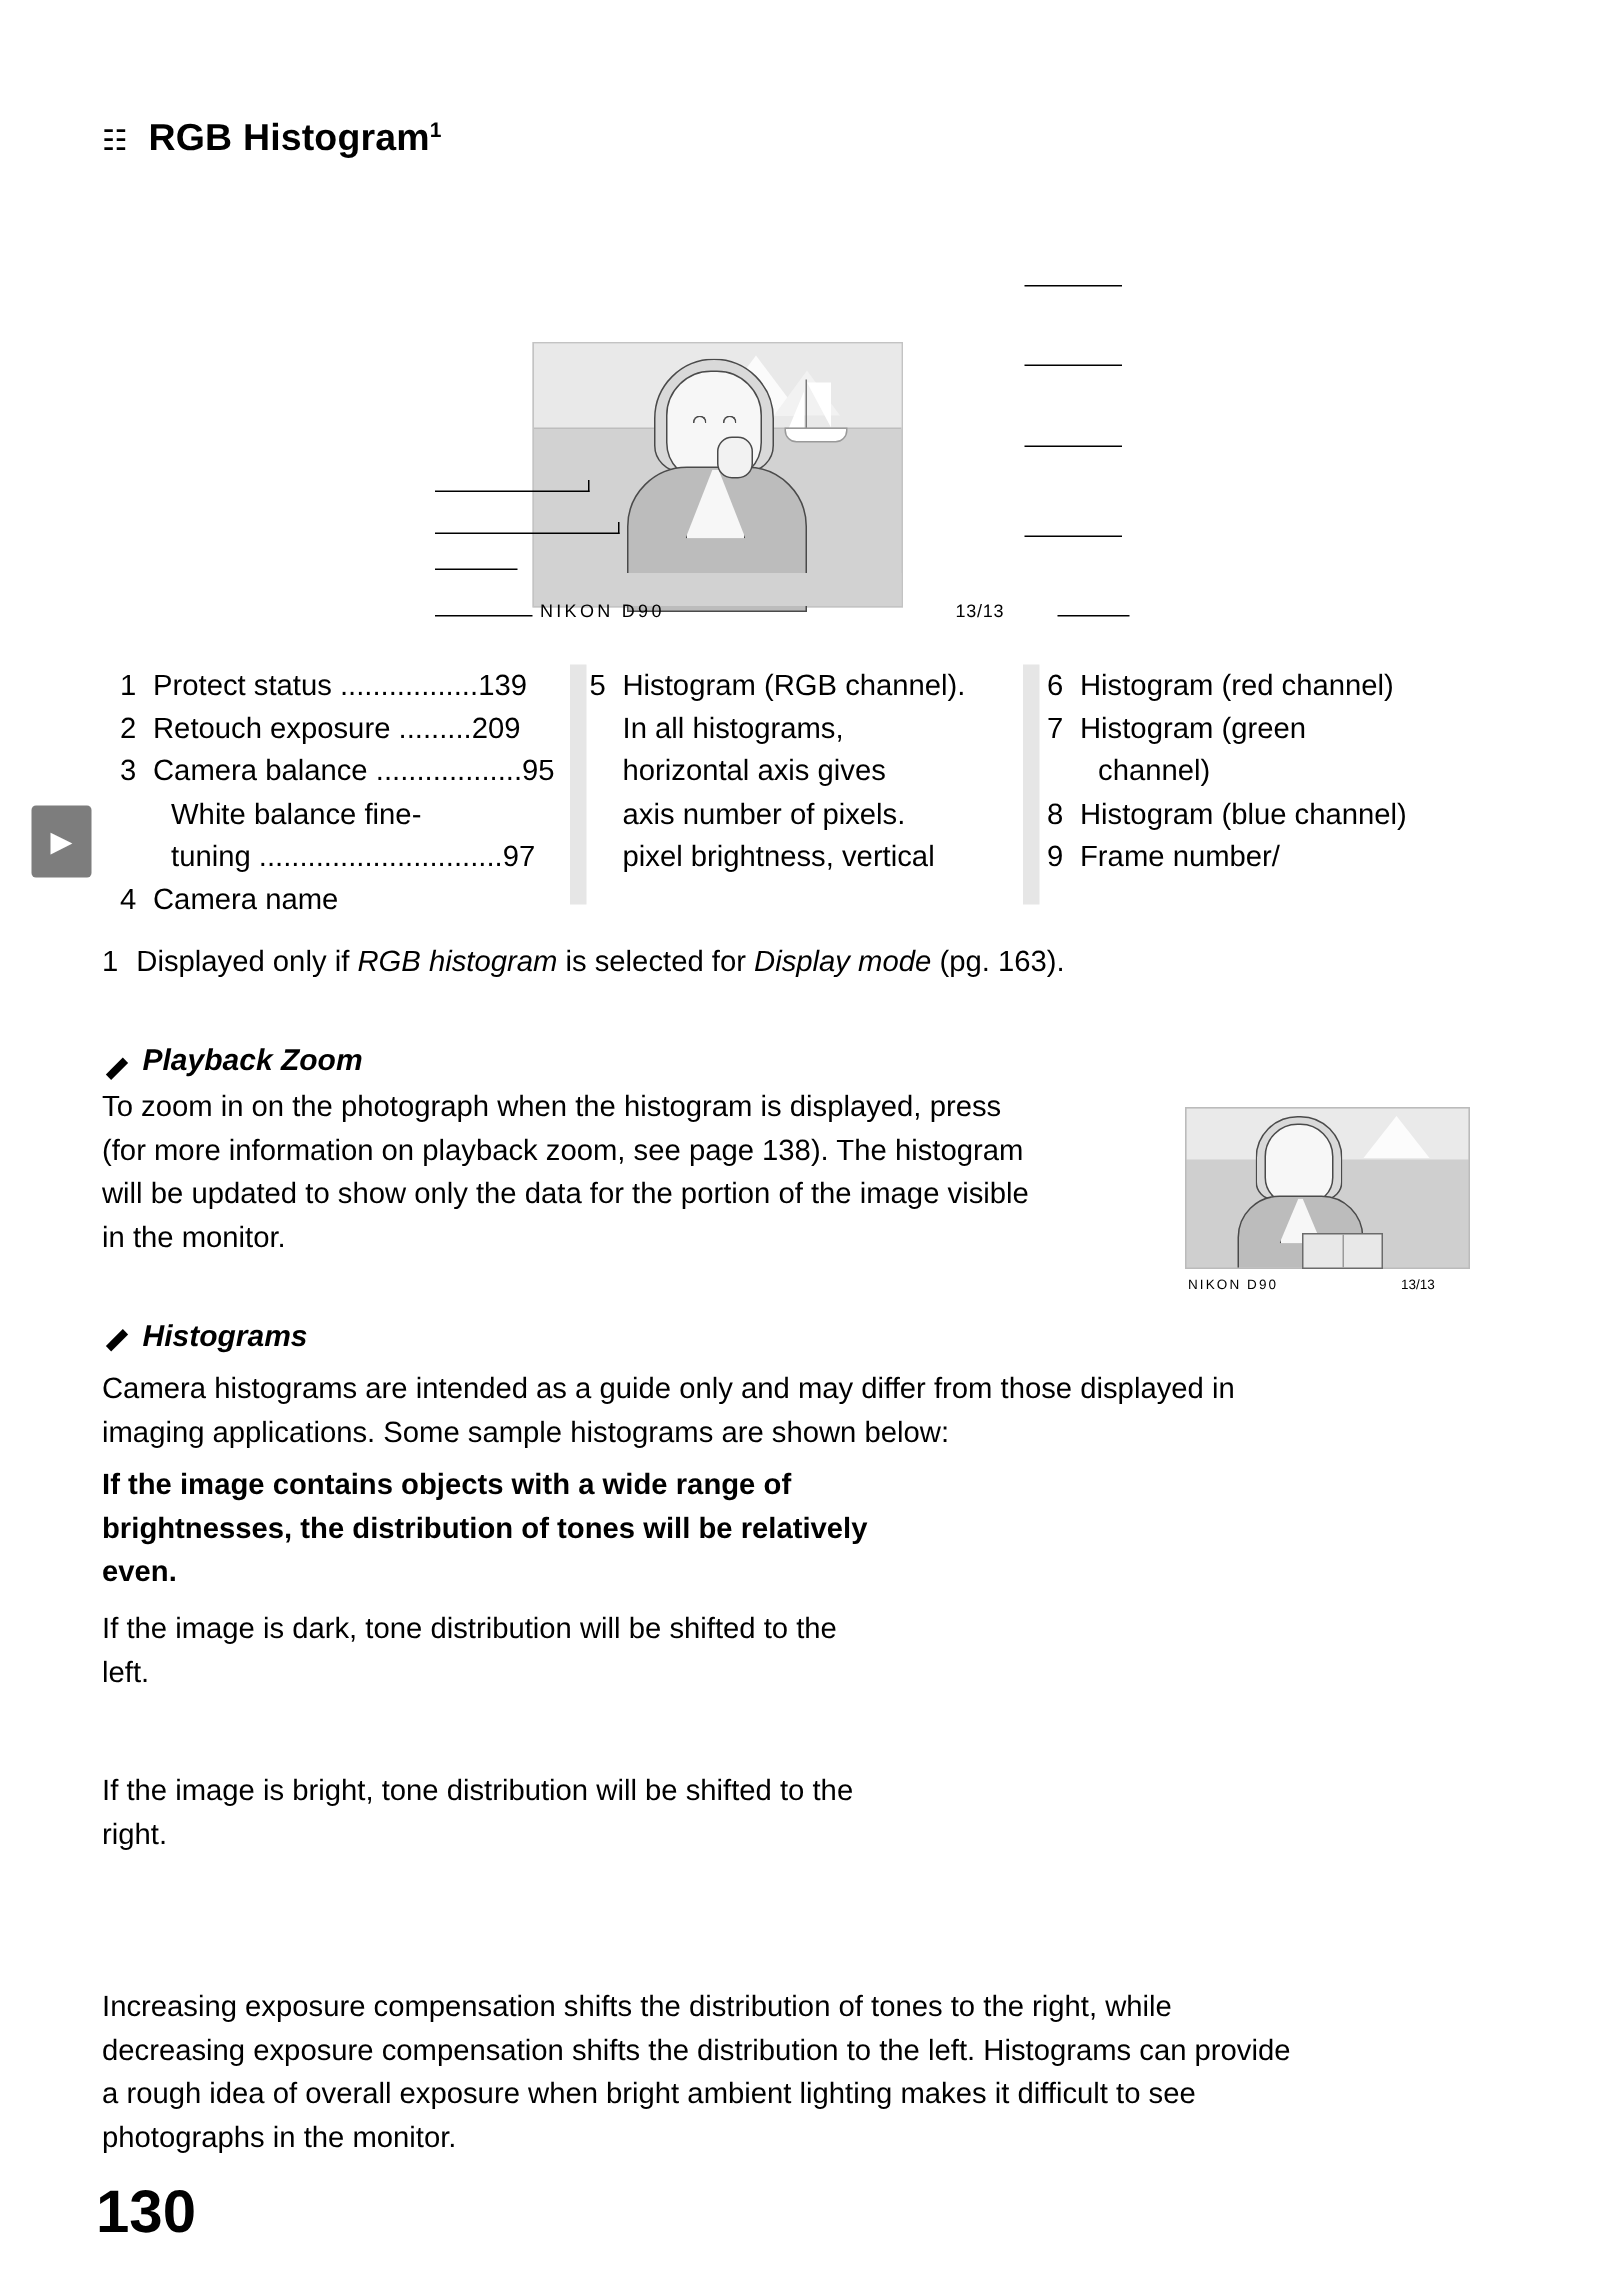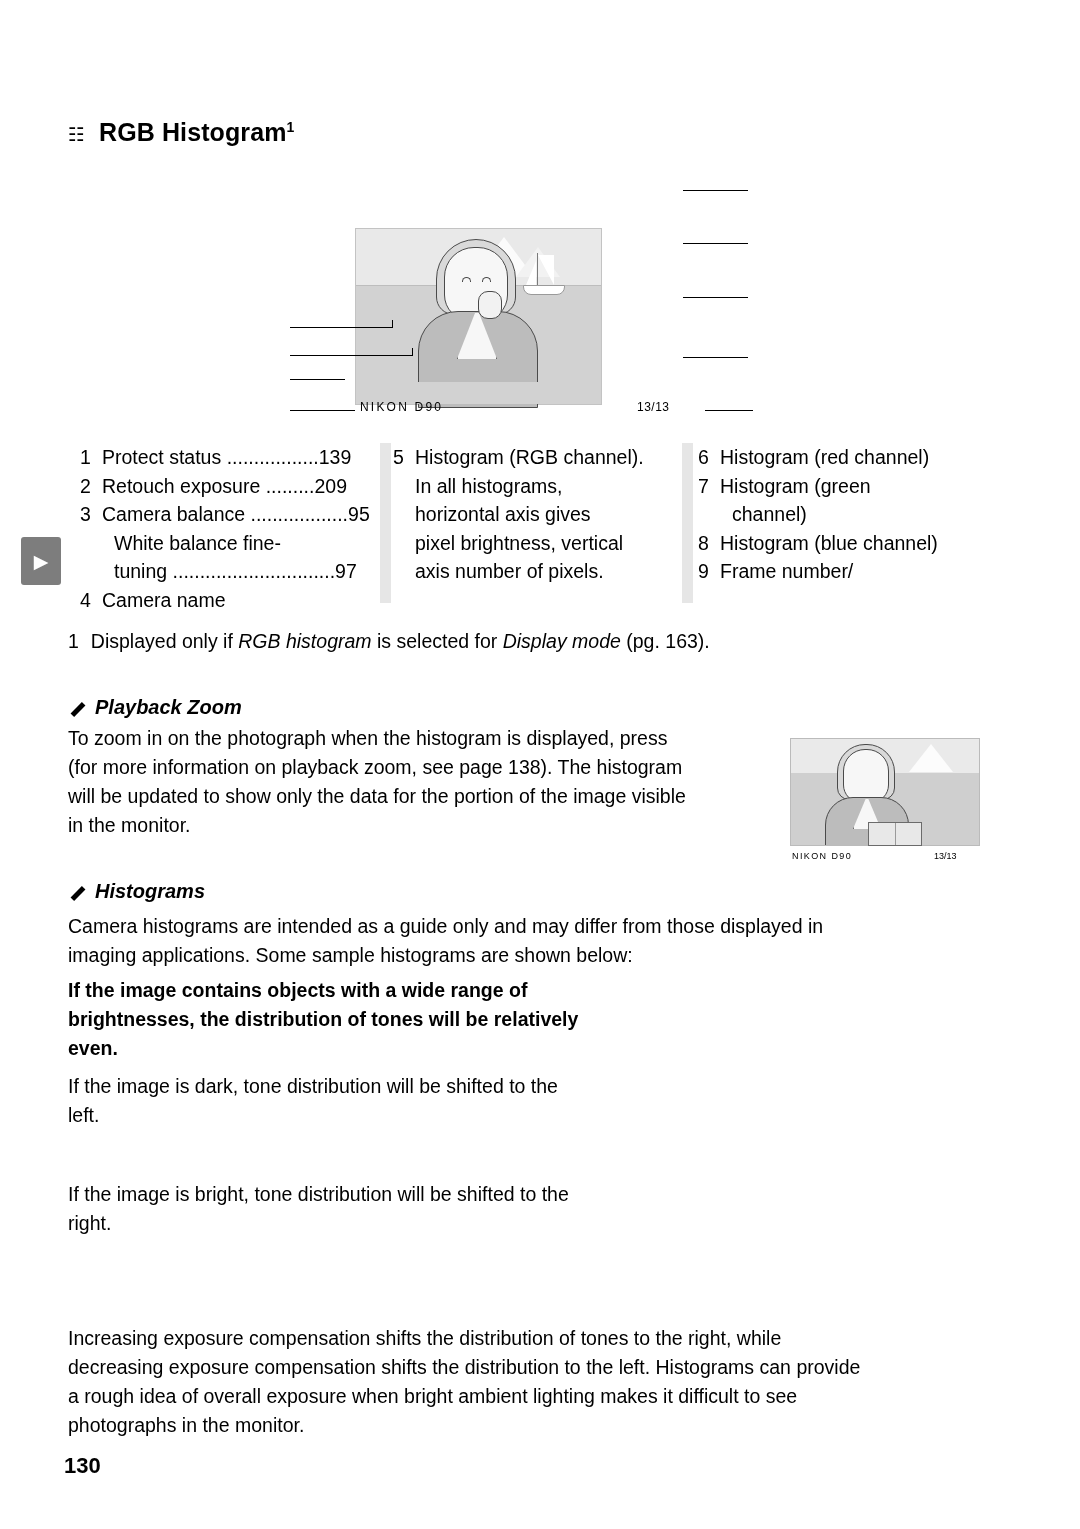--- a/index.html
+++ b/index.html
@@ -28,21 +28,20 @@
   .title-glyph {
     font-size: 19px;
     line-height: 1;
     color: #000;
     font-family: "DejaVu Sans", sans-serif;
   }
   .title-text {
     font-size: 25px;
     font-weight: bold;
     letter-spacing: 0.1px;
-    margin-top: 40px;
   }
   .title-text sup {
     font-size: 14px;
     vertical-align: super;
   }
 
   
   .monitor {
     position: absolute;
     left: 355px;
@@ -351,21 +350,21 @@
     left: 934px;
     top: 851px;
     font-size: 9px;
   }
 
   
   .page-num {
     position: absolute;
     left: 64px;
     top: 1453px;
-    font-size: 22px;
+    font-size: 40px;
     font-weight: bold;
   }
 </style>
 </head>
 <body>
 
 <div class="title-row">
   <span class="title-glyph">☷</span>
   <span class="title-text"><span>RGB Histogram</span><sup>1</sup></span>
 </div>
@@ -448,25 +447,25 @@
     <div class="item">
         <span class="num"></span>
         <span class="txt">In all histograms,</span>
       </div>
     <div class="item">
         <span class="num"></span>
         <span class="txt">horizontal axis gives</span>
       </div>
     <div class="item">
         <span class="num"></span>
+        <span class="txt">axis number of pixels.</span>
+      </div>
+    <div class="item">
+        <span class="num"></span>
         <span class="txt">pixel brightness, vertical</span>
-      </div>
-    <div class="item">
-        <span class="num"></span>
-        <span class="txt">axis number of pixels.</span>
       </div>
   </div>
 
   <div class="col colC">
     <div class="item">
         <span class="num">6</span>
         <span class="txt">Histogram (red channel)</span>
       </div>
     <div class="item">
         <span class="num">7</span>
@@ -484,21 +483,21 @@
         <span class="num">9</span>
         <span class="txt">Frame number/</span>
       </div>
   </div>
 </div>
 
 <div class="footnote">
   <span class="fn-num">1</span><span>Displayed only if </span><i>RGB histogram</i><span> is selected for </span><i>Display mode</i><span> (pg. 163).</span>
 </div>
 
-<div class="note-head" style="left:68px; top:696px;">
+<div class="note-head" style="left:68px; top:696px;align-items:flex-end;">
   <span class="pencil"></span>
   <span>Playback Zoom</span>
 </div>
 <div class="para" style="left:68px; top:724px; width:720px;">
   <div>To zoom in on the photograph when the histogram is displayed, press</div>
   <div>(for more information on playback zoom, see page 138).  The histogram</div>
   <div>will be updated to show only the data for the portion of the image visible</div>
   <div>in the monitor.</div>
 </div>
 

